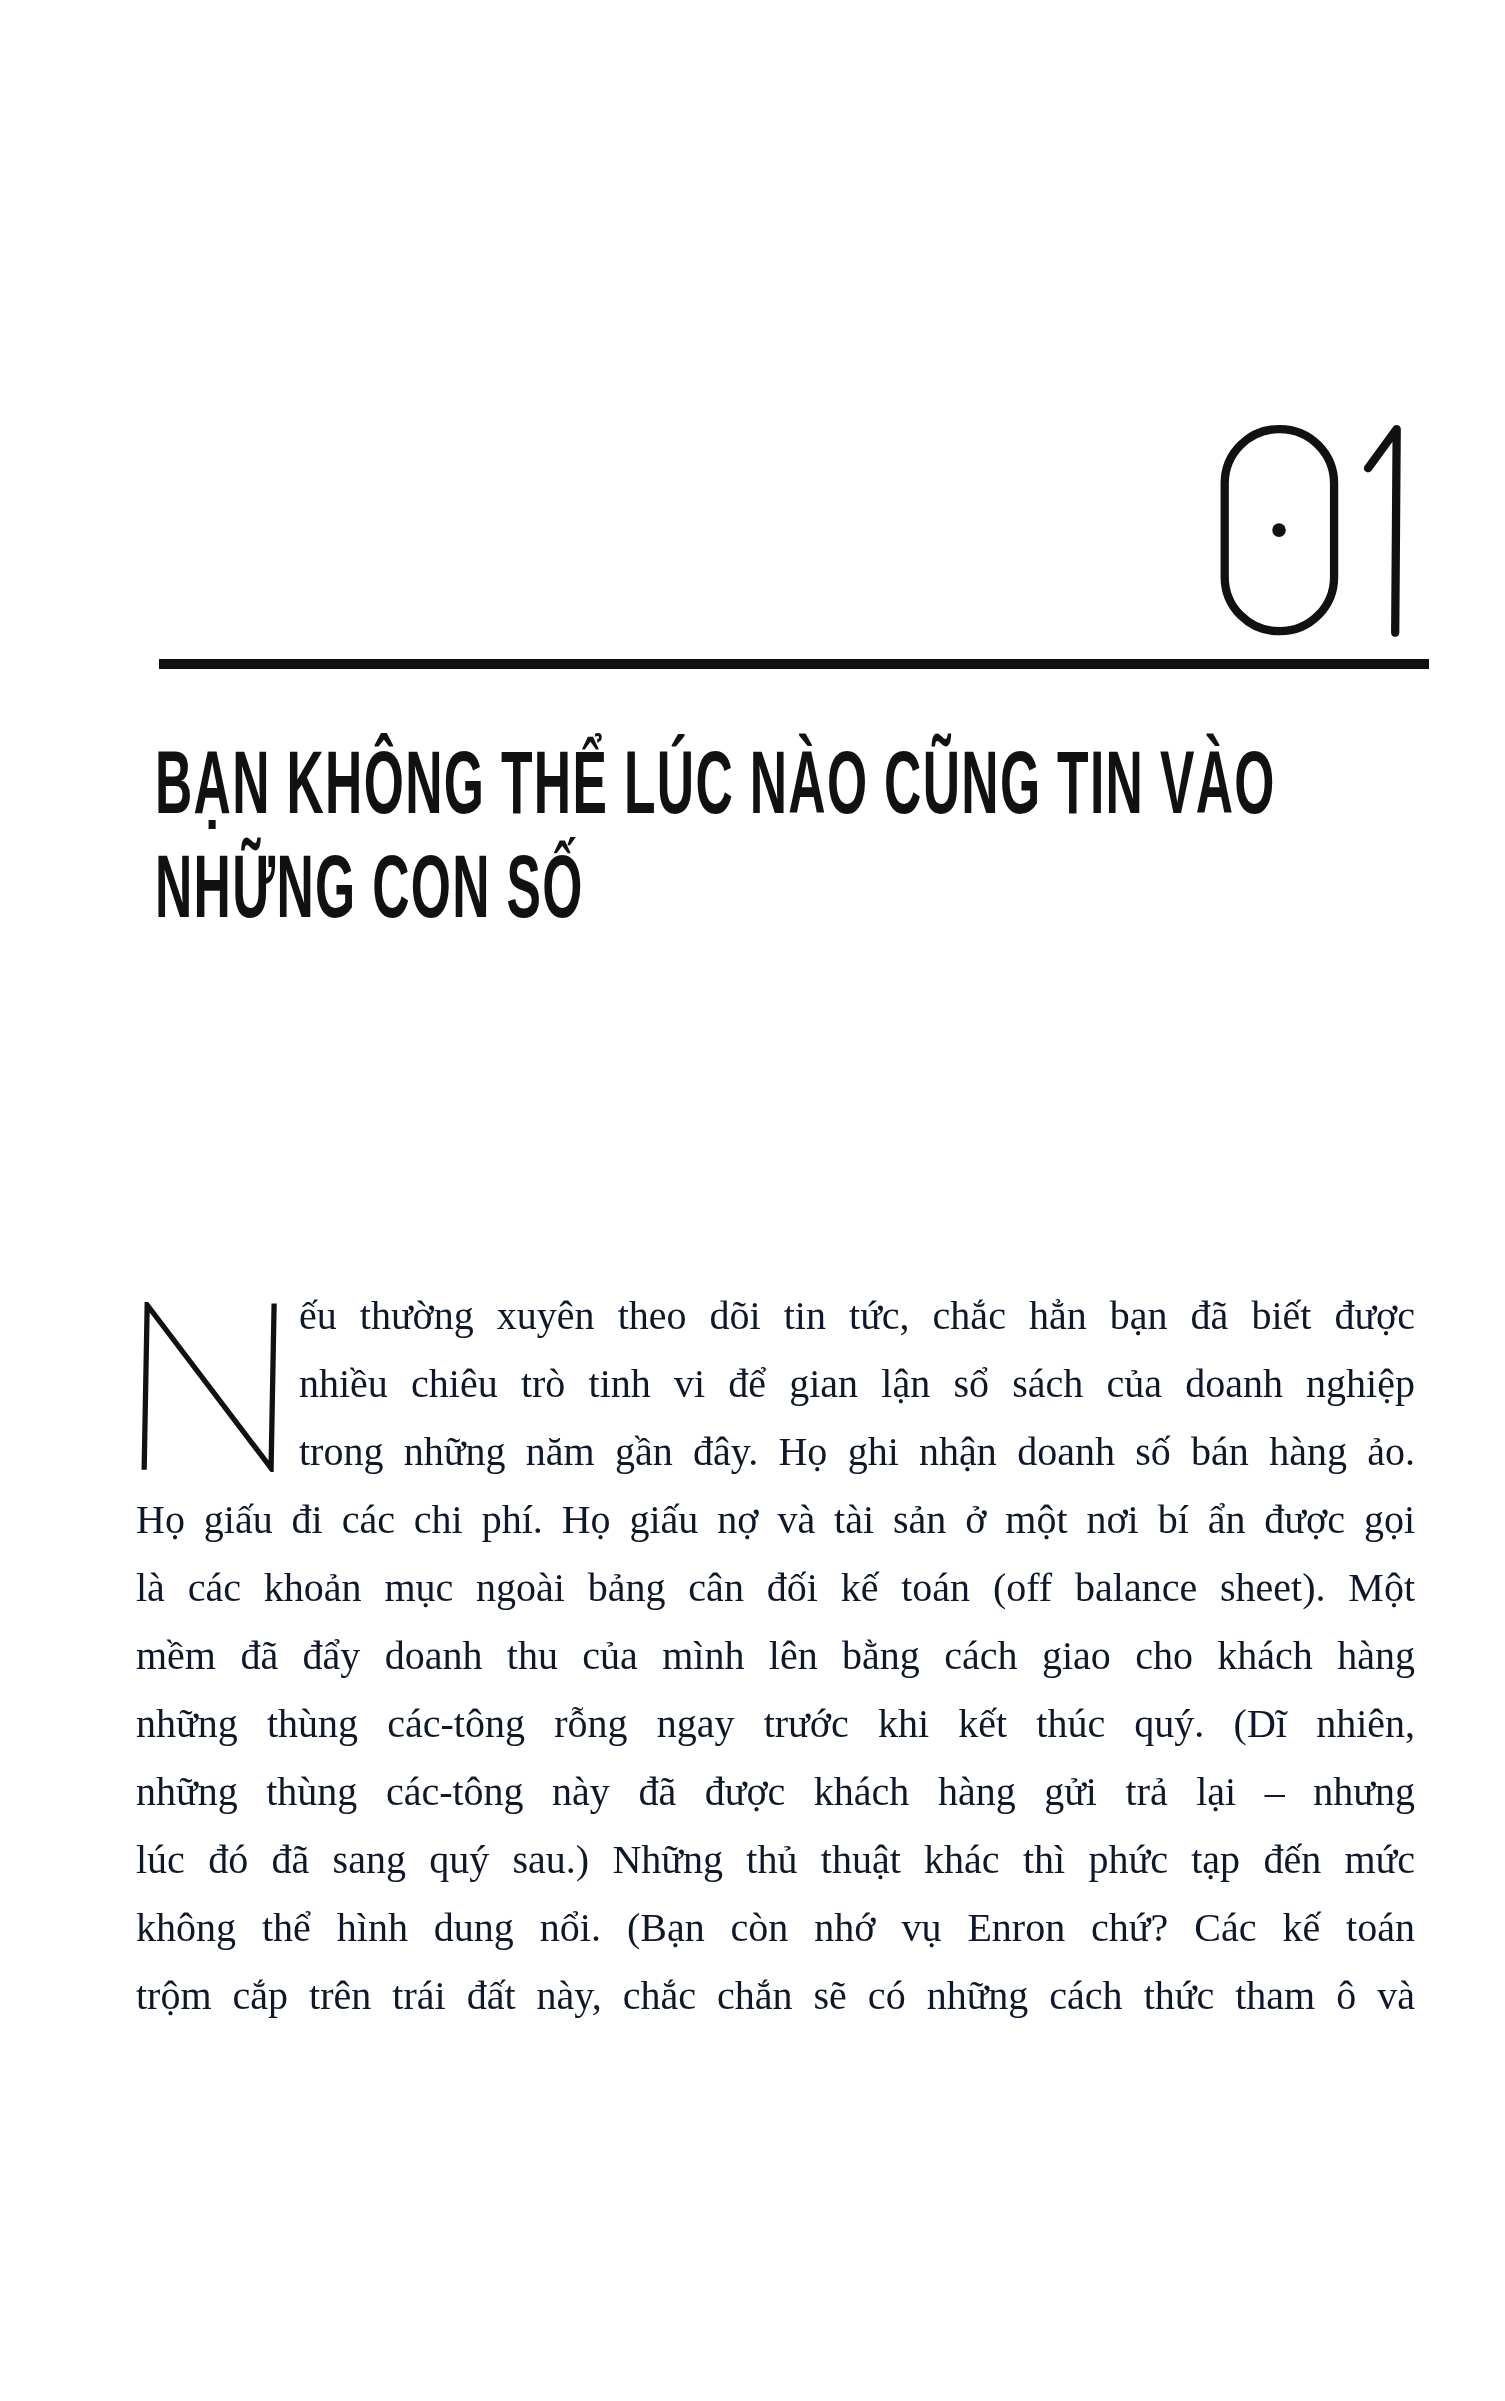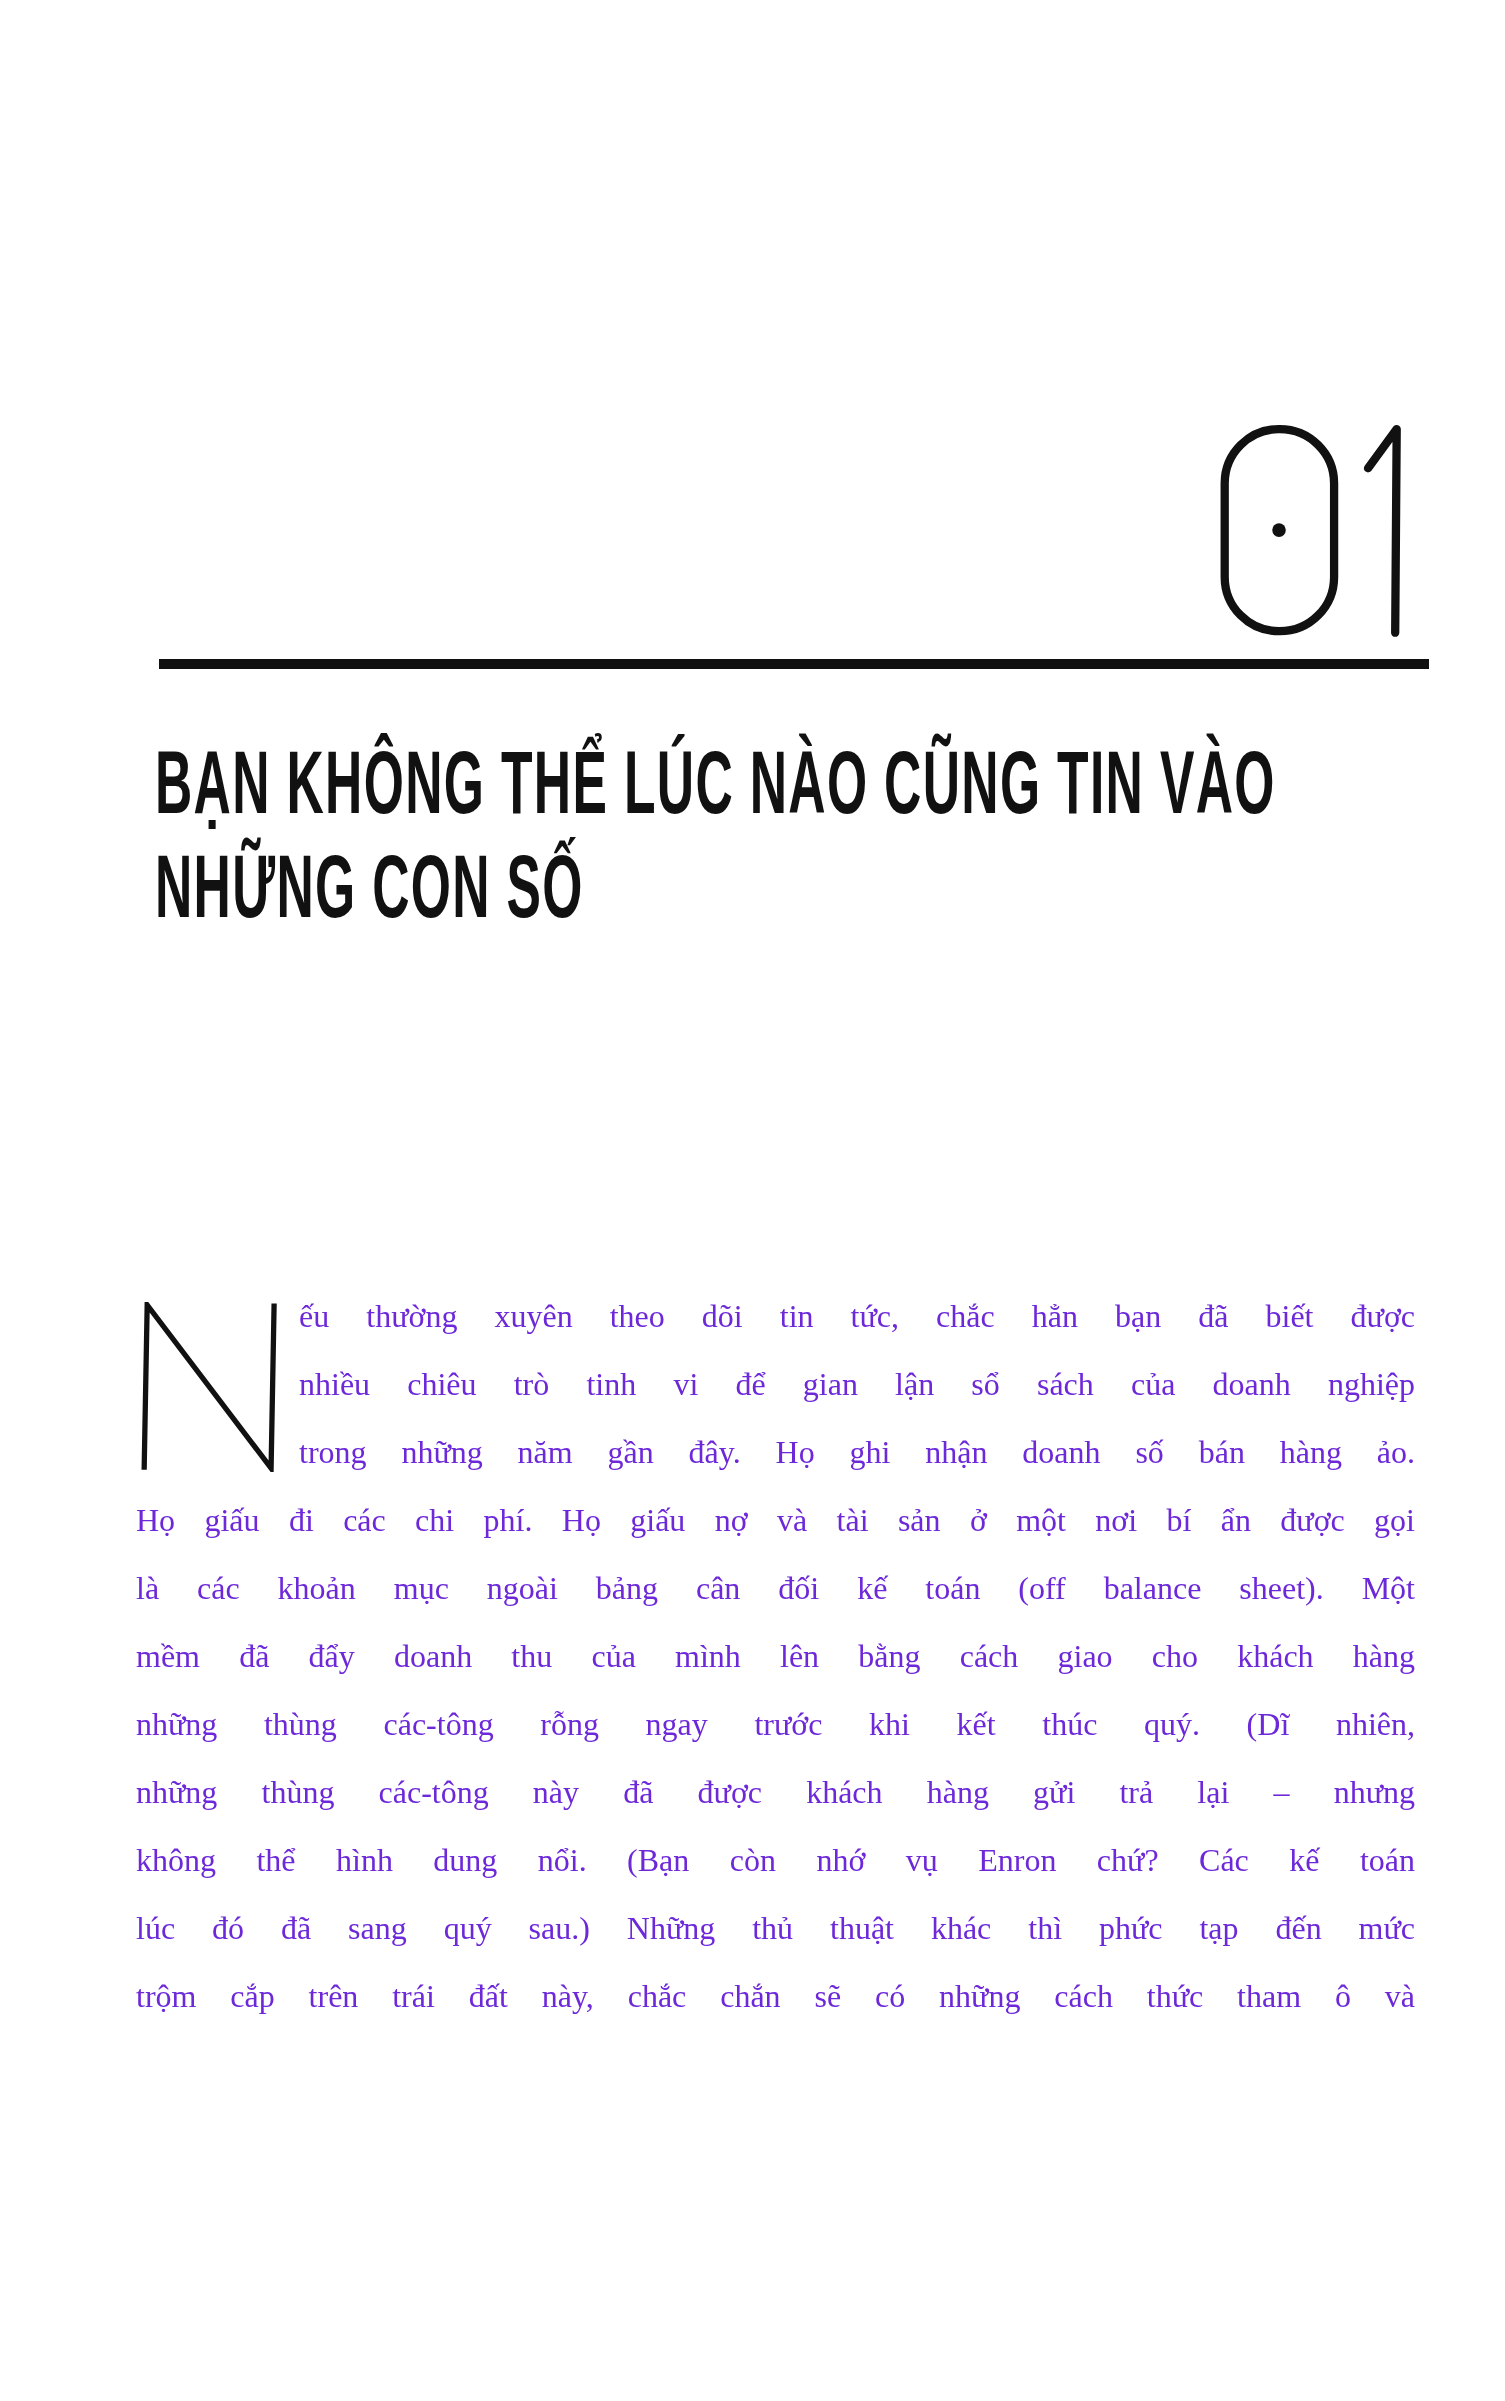--- a/index.html
+++ b/index.html
@@ -62,23 +62,23 @@
       transform-origin: left top;
     }
 
     
     .body-text {
       position: absolute;
       left: 136px;
       top: 1282px;
       width: 1279px;
       font-family: "Liberation Serif", serif;
-      font-size: 32px;
+      font-size: 40px;
       line-height: 68px;
-      color: #6d28d9;
+      color: #0f172a;
     }
     .body-line {
       display: block;
       white-space: nowrap;
       text-align: justify;
       text-align-last: justify;
       height: 68px;
     }
     .body-line.last {
       text-align-last: left;
@@ -127,19 +127,19 @@
 
   <div class="body-text">
     <span class="body-line indented">ếu thường xuyên theo dõi tin tức, chắc hẳn bạn đã biết được</span>
     <span class="body-line indented">nhiều chiêu trò tinh vi để gian lận sổ sách của doanh nghiệp</span>
     <span class="body-line indented">trong những năm gần đây. Họ ghi nhận doanh số bán hàng ảo.</span>
     <span class="body-line">Họ giấu đi các chi phí. Họ giấu nợ và tài sản ở một nơi bí ẩn được gọi</span>
     <span class="body-line">là các khoản mục ngoài bảng cân đối kế toán (off balance sheet). Một</span>
     <span class="body-line">mềm đã đẩy doanh thu của mình lên bằng cách giao cho khách hàng</span>
     <span class="body-line">những thùng các-tông rỗng ngay trước khi kết thúc quý. (Dĩ nhiên,</span>
     <span class="body-line">những thùng các-tông này đã được khách hàng gửi trả lại – nhưng</span>
+    <span class="body-line">lúc đó đã sang quý sau.) Những thủ thuật khác thì phức tạp đến mức</span>
     <span class="body-line">không thể hình dung nổi. (Bạn còn nhớ vụ Enron chứ? Các kế toán</span>
-    <span class="body-line">lúc đó đã sang quý sau.) Những thủ thuật khác thì phức tạp đến mức</span>
     <span class="body-line">trộm cắp trên trái đất này, chắc chắn sẽ có những cách thức tham ô và</span>
   </div>
 
 </div>
 
 
 </body></html>

